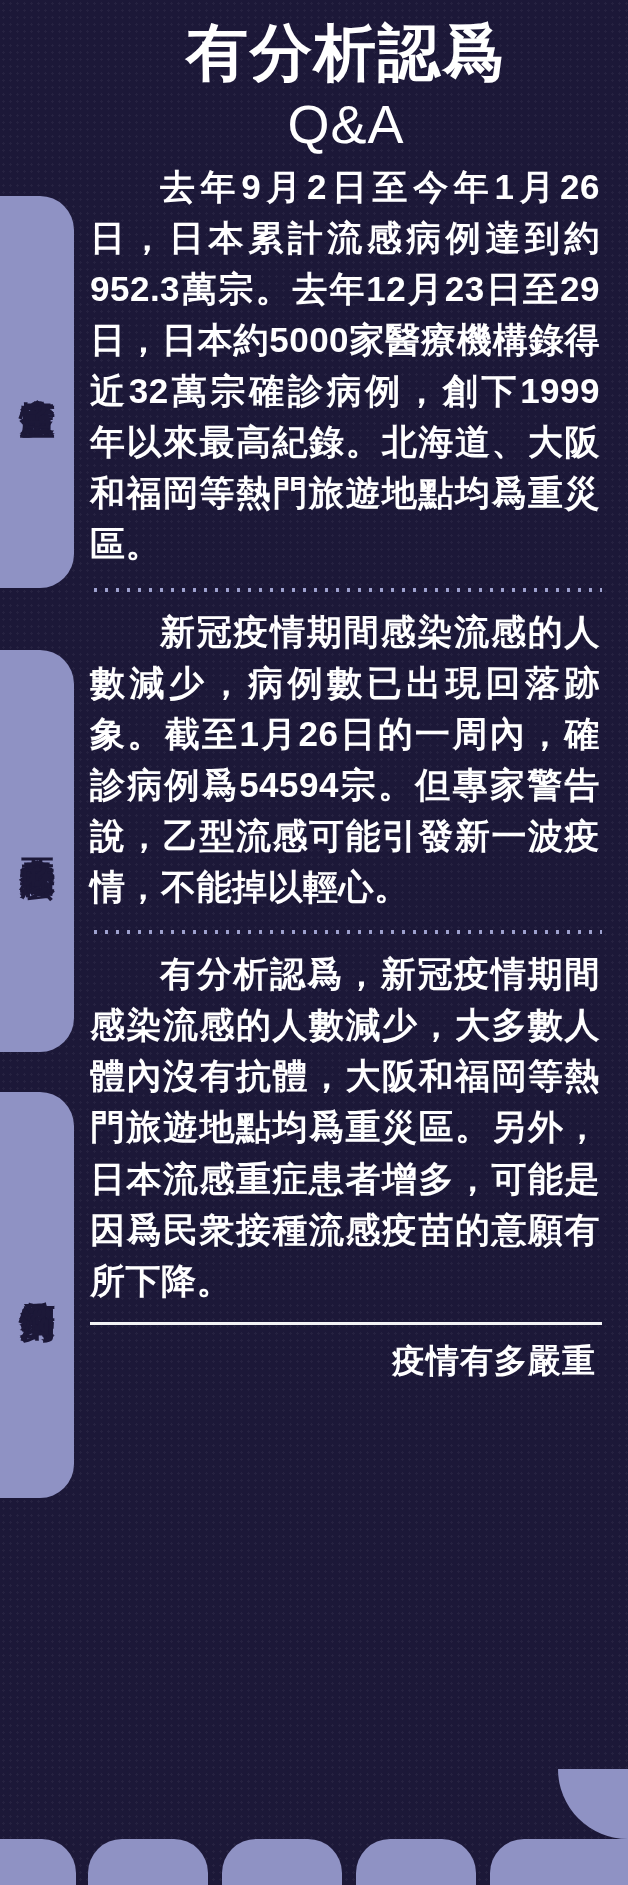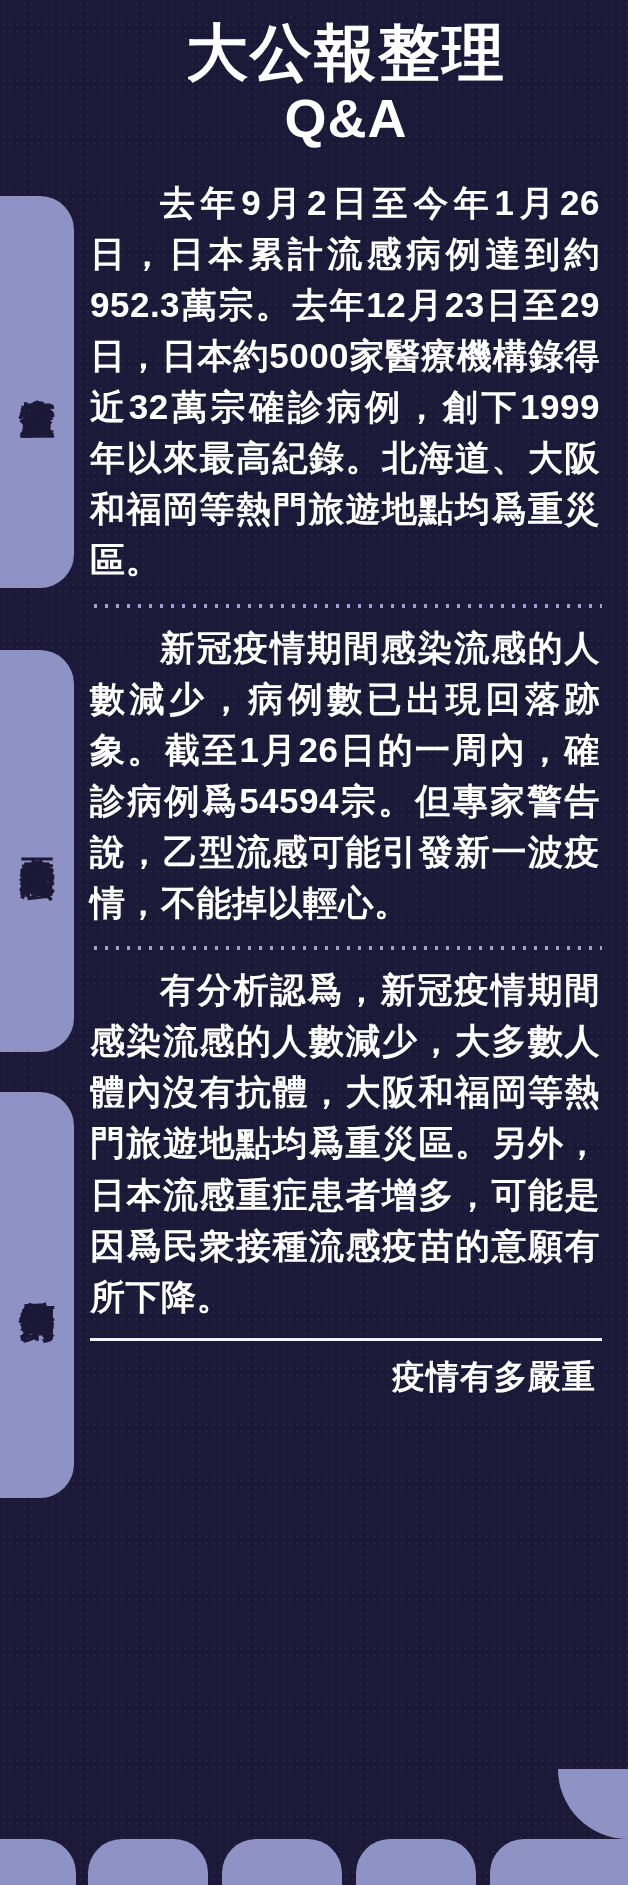--- a/index.html
+++ b/index.html
@@ -73,37 +73,37 @@
     color: #ffffff;
     font-size: 62px;
     font-weight: bold;
     letter-spacing: 2px;
     line-height: 1.12;
     white-space: nowrap;
   }
   .title-sub {
     color: #ffffff;
     font-size: 54px;
-    font-weight: bold;
+    font-weight: normal;
     letter-spacing: 1px;
     line-height: 1.1;
-    margin-top: 2px;
+    margin-top: 8px;
   }
   .para {
     color: #ffffff;
     font-size: 35px;
     font-weight: bold;
     line-height: 1.46;
     text-align: justify;
     text-align-last: left;
     text-indent: 70px;
     padding: 0 14px 0 4px;
     letter-spacing: 0.5px;
   }
-  #para-1 { margin-top: 22px; }
+  #para-1 { }
   #para-2 { margin-top: 14px; }
   #para-3 { margin-top: 14px; }
 
   .dotted-divider {
     margin: 18px 12px 14px 4px;
     height: 4px;
     background-image: radial-gradient(circle, #9fa2cf 1.8px, transparent 2px);
     background-size: 11px 4px;
     background-repeat: repeat-x;
   }
@@ -157,21 +157,21 @@
     <div class="side-tab" id="tab-2">
       <span class="vtext">主要病毒株是什麼？</span>
     </div>
     <div class="side-tab" id="tab-3">
       <span class="vtext">爲何疫情來勢洶洶？</span>
     </div>
   </div>
 
   <div class="content">
     <div class="title-block">
-      <div class="title-main">大公報整理</div>
+      <div class="title-main">有分析認爲</div>
       <div class="title-sub">Q&amp;A</div>
     </div>
 
     <div class="para" id="para-1">去年9月2日至今年1月26日，日本累計流感病例達到約952.3萬宗。去年12月23日至29日，日本約5000家醫療機構錄得近32萬宗確診病例，創下1999年以來最高紀錄。北海道、大阪和福岡等熱門旅遊地點均爲重災區。</div>
 
     <div class="dotted-divider"></div>
 
     <div class="para" id="para-2">新冠疫情期間感染流感的人數減少，病例數已出現回落跡象。截至1月26日的一周內，確診病例爲54594宗。但專家警告說，乙型流感可能引發新一波疫情，不能掉以輕心。</div>
 
     <div class="dotted-divider"></div>

